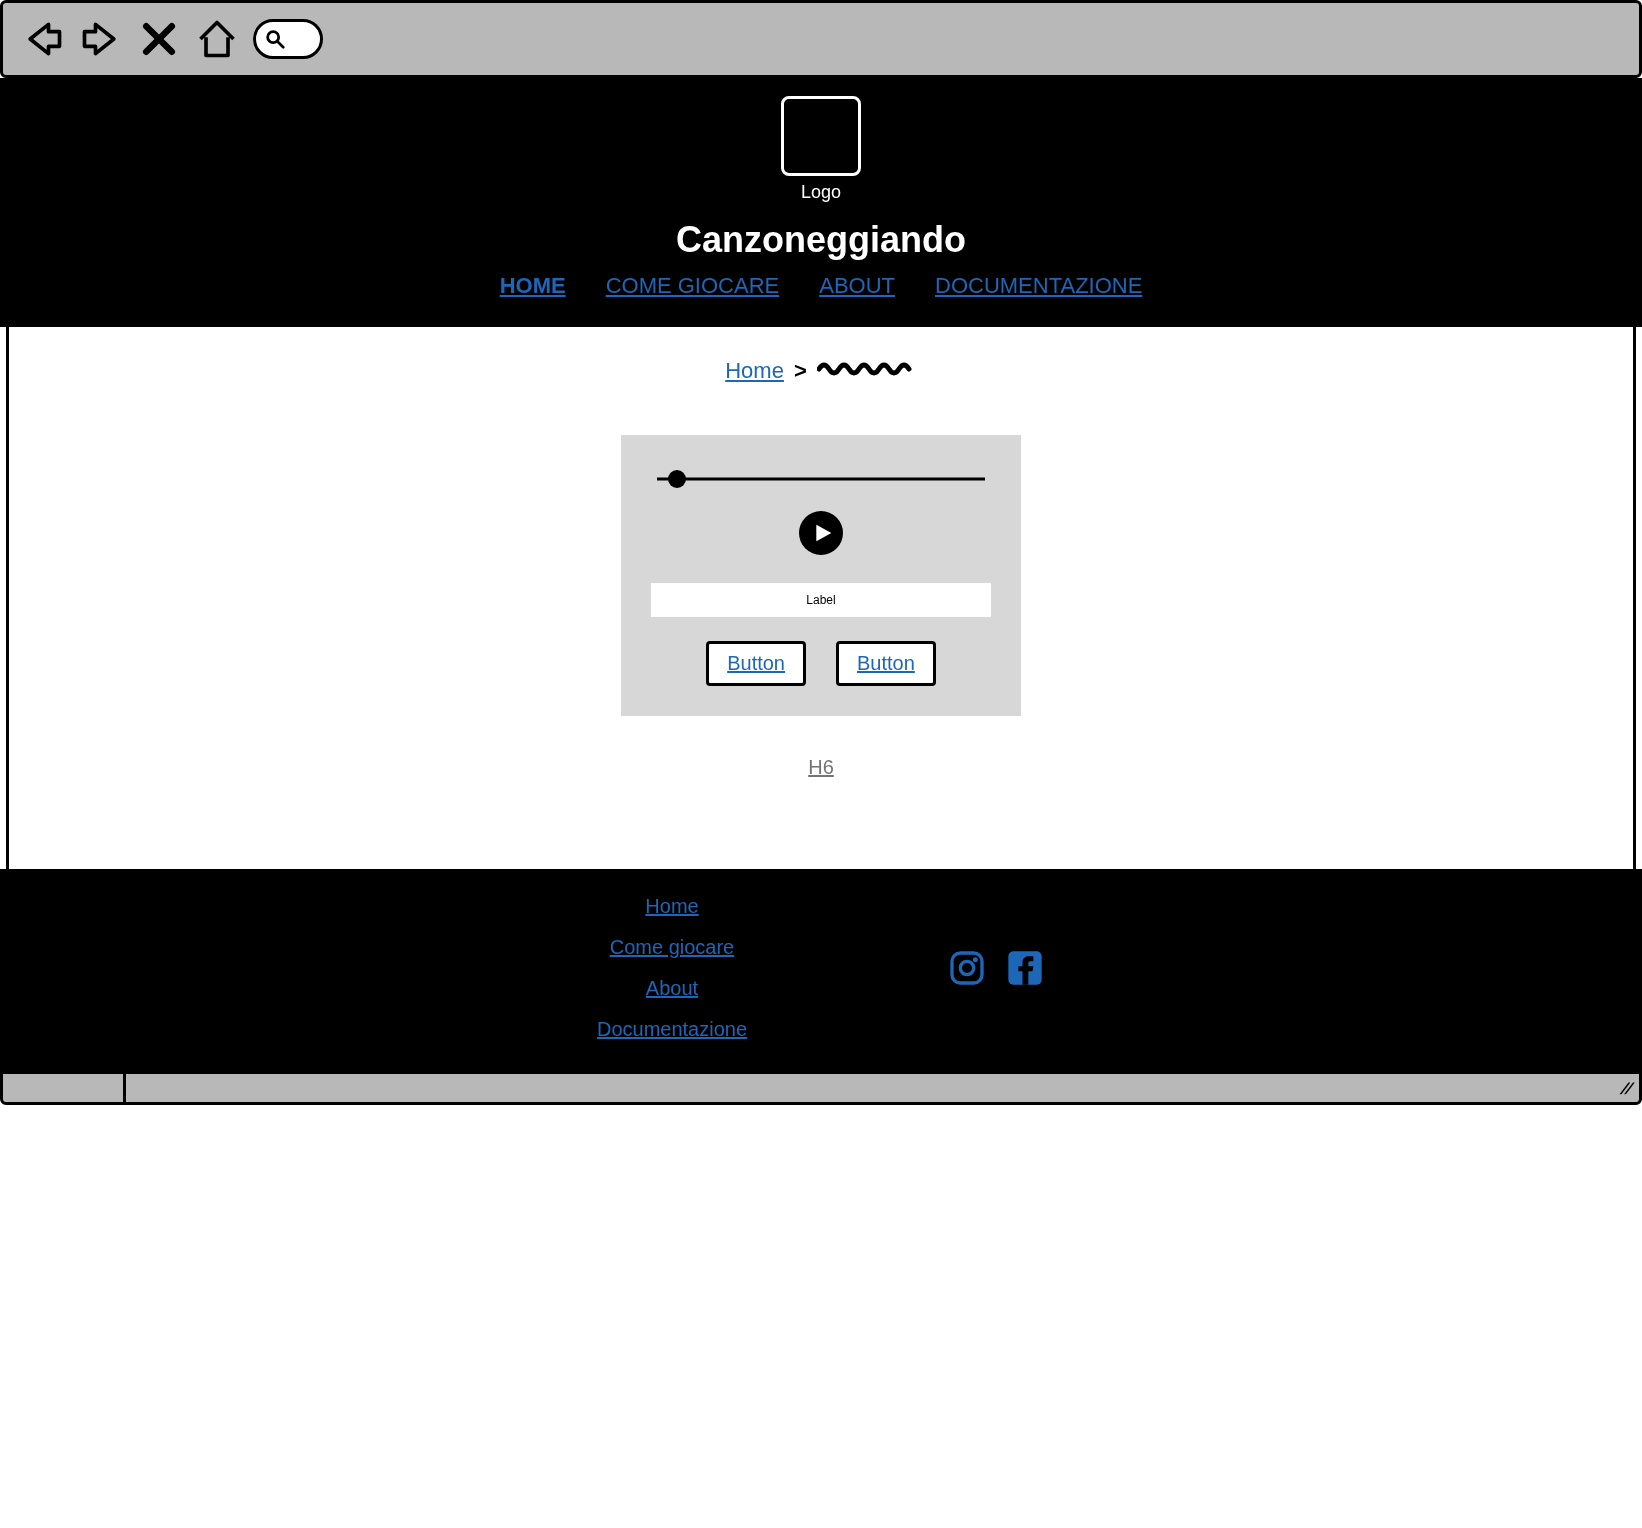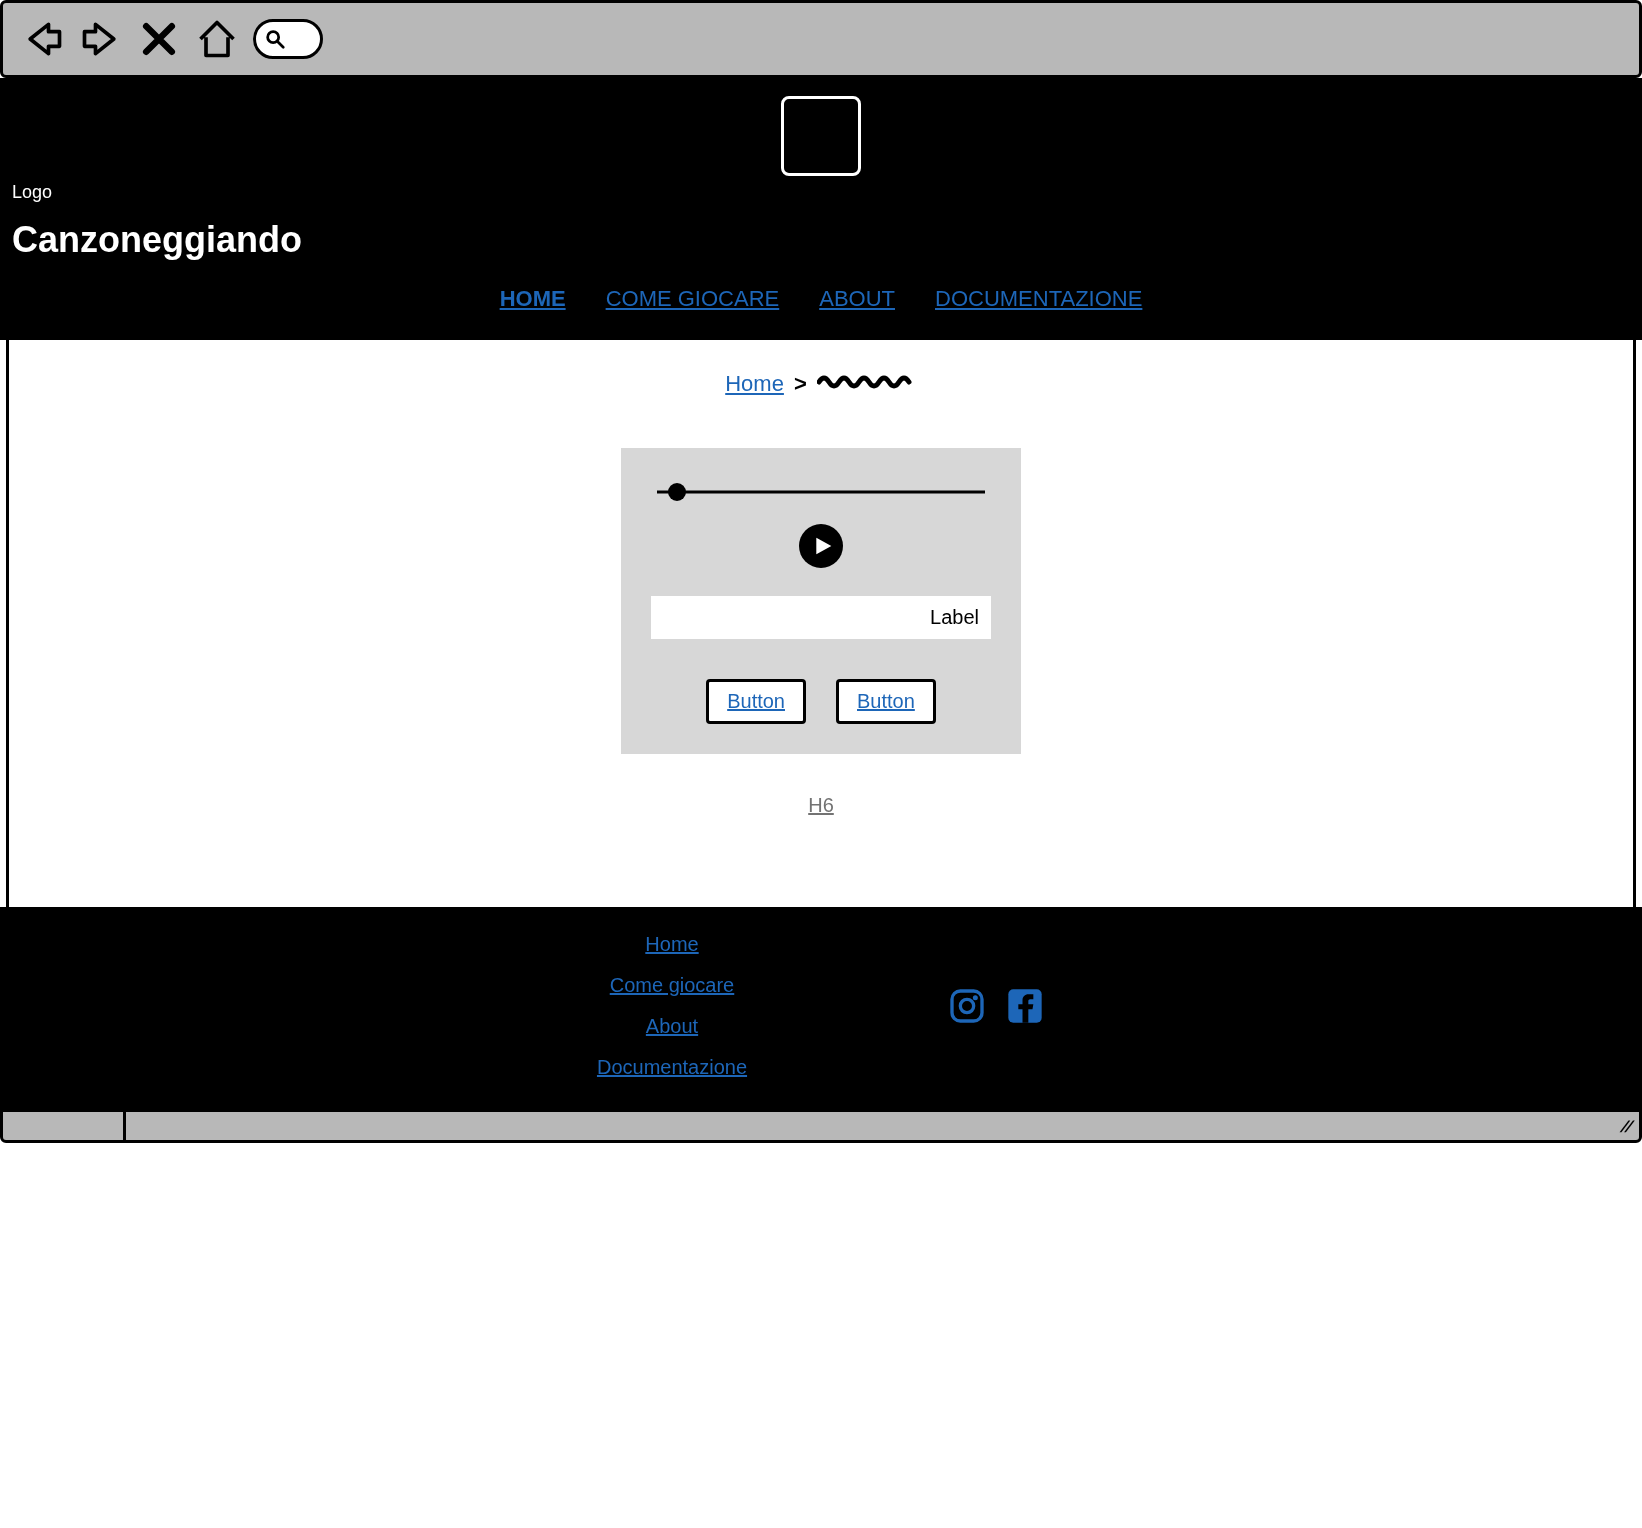--- a/index.html
+++ b/index.html
@@ -47,39 +47,40 @@
     border-radius: 22px;
     display: flex; align-items: center; justify-content: flex-start;
     padding-left: 8px;
   }
   .search-pill svg { width: 22px; height: 22px; }
 
   
   .site-header {
     background: #000;
     color: #fff;
+    text-align: center;
     padding: 18px 12px 28px;
   }
   .logo-box {
     width: 80px; height: 80px;
     border: 3px solid #fff;
     border-radius: 8px;
     margin: 0 auto 6px;
     background: #000;
   }
   .logo-label {
     color: #fff;
     font-size: 18px;
     margin-bottom: 16px;
   }
   .site-title {
     color: #fff;
     font-size: 36px;
     font-weight: bold;
-    margin-bottom: 25px;
+    margin-bottom: 12px;
   }
   .main-nav {
     display: flex;
     justify-content: center;
     gap: 40px;
     flex-wrap: wrap;
   }
   .main-nav a {
     color: #1d66b8;
     text-decoration: underline;
@@ -131,24 +132,24 @@
   .play-btn {
     width: 44px; height: 44px; border-radius: 50%;
     background: #000; margin: 0 auto 28px;
     display: flex; align-items: center; justify-content: center;
     cursor: pointer;
   }
   .play-btn svg { width: 20px; height: 20px; fill: #fff; margin-left: 3px; }
 
   .text-field {
     background: #fff;
-    text-align: right;
+    text-align: center;
     padding: 10px 12px;
-    font-size: 20px;
-    margin-bottom: 40px;
+    font-size: 12px;
+    margin-bottom: 24px;
   }
 
   .btn-row { display: flex; justify-content: center; gap: 30px; }
   .wf-button {
     background: #fff;
     border: 3px solid #000;
     border-radius: 4px;
     padding: 8px 18px;
     font-size: 20px;
     cursor: pointer;

